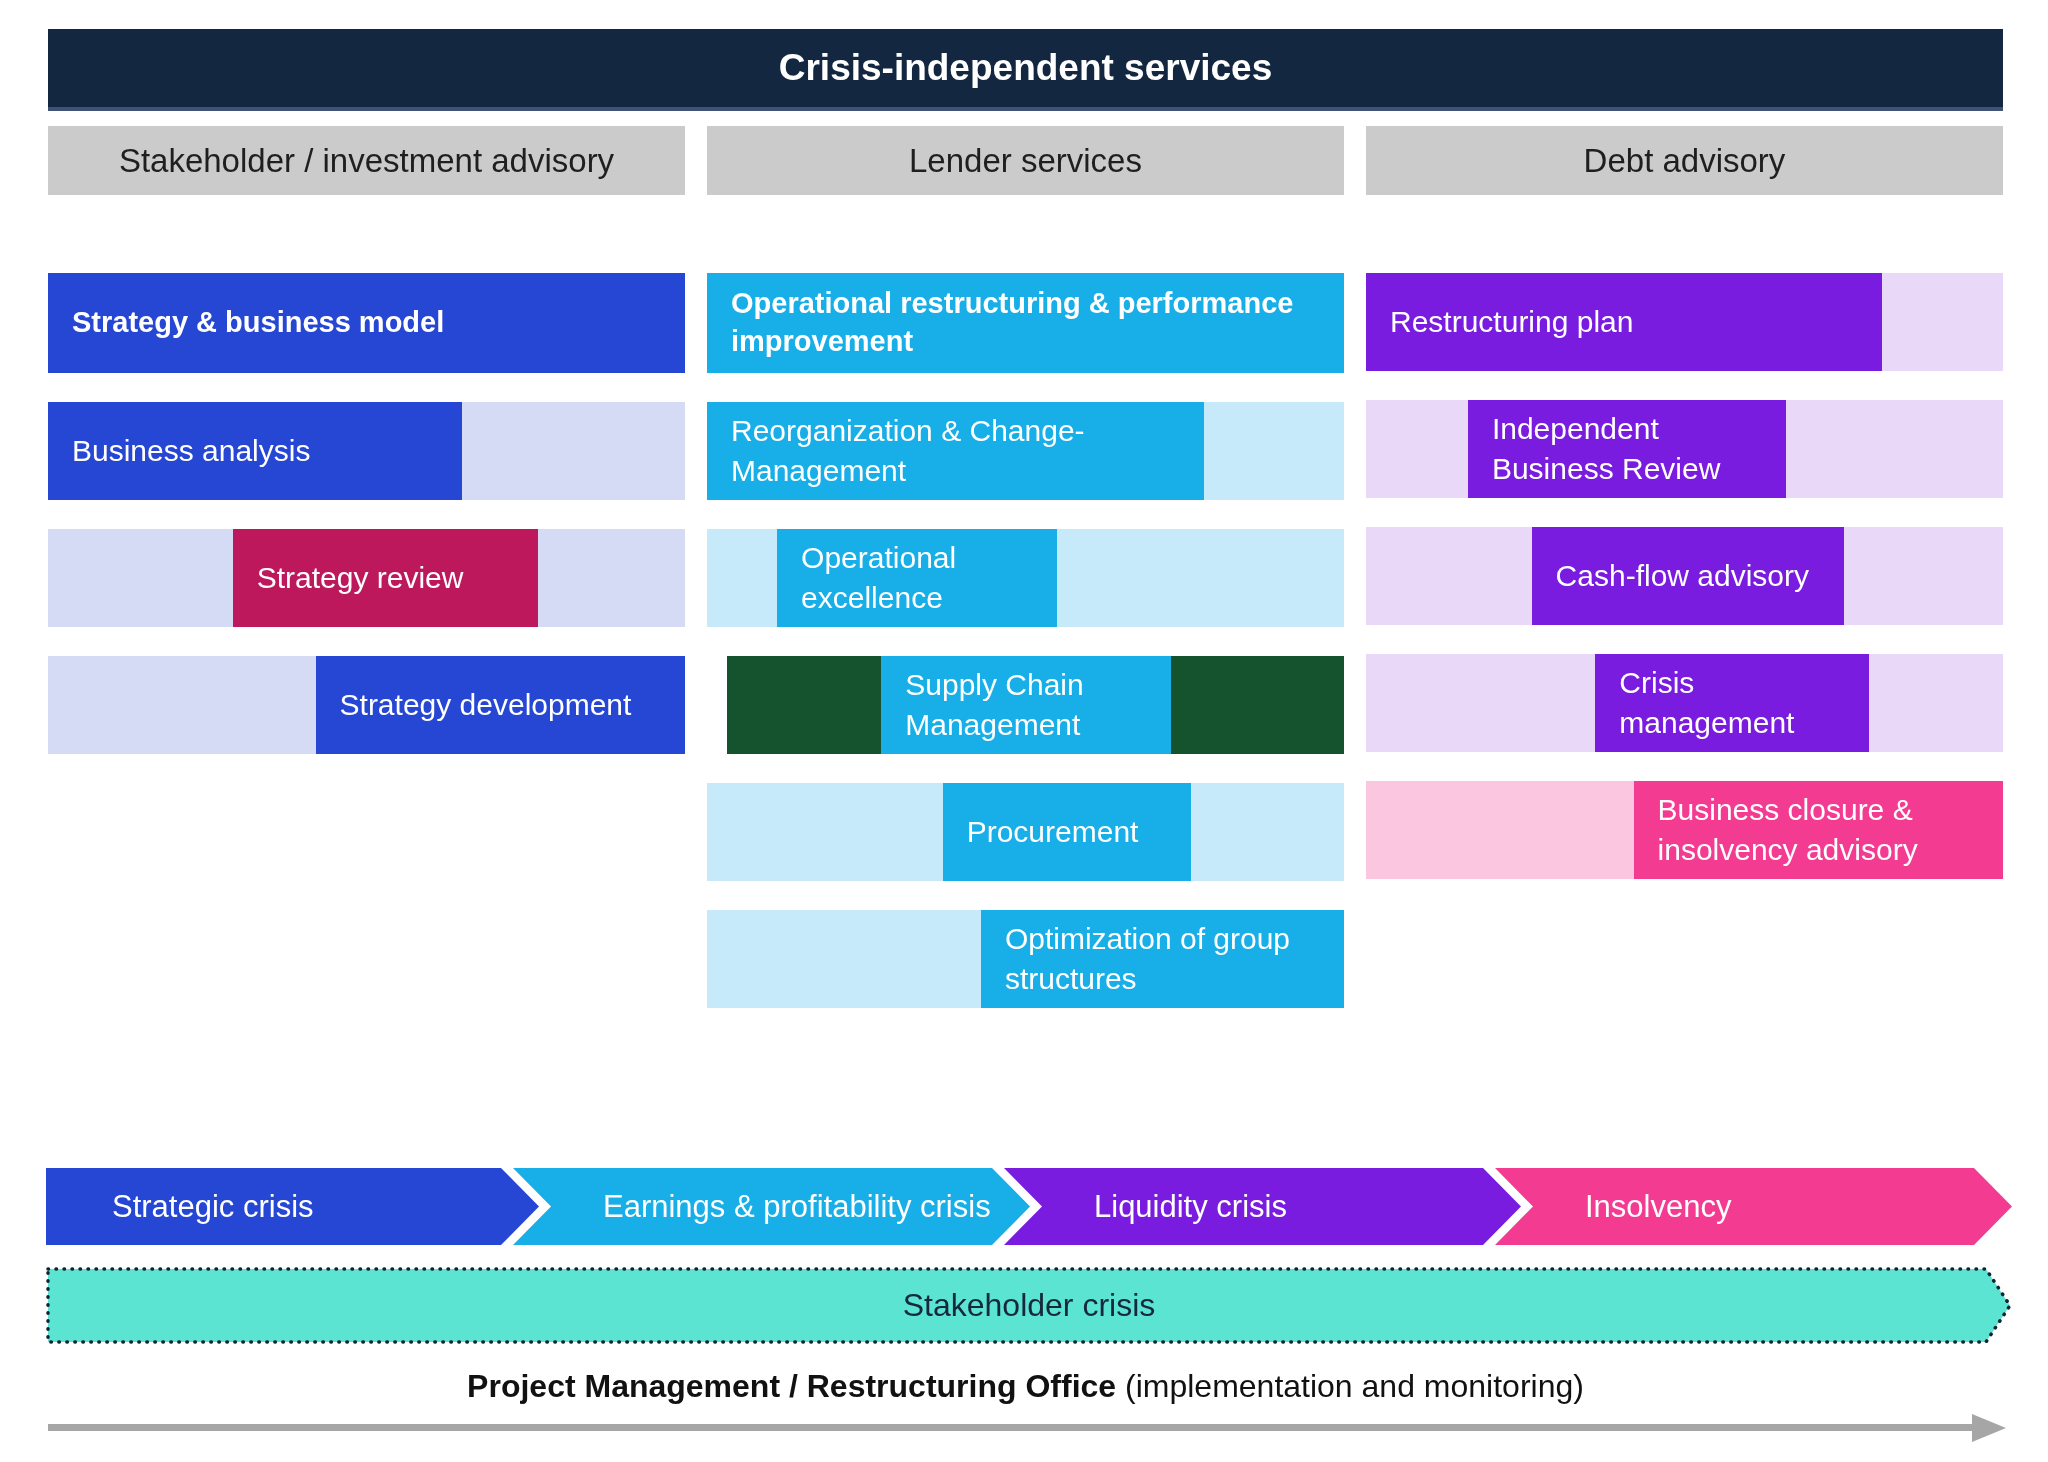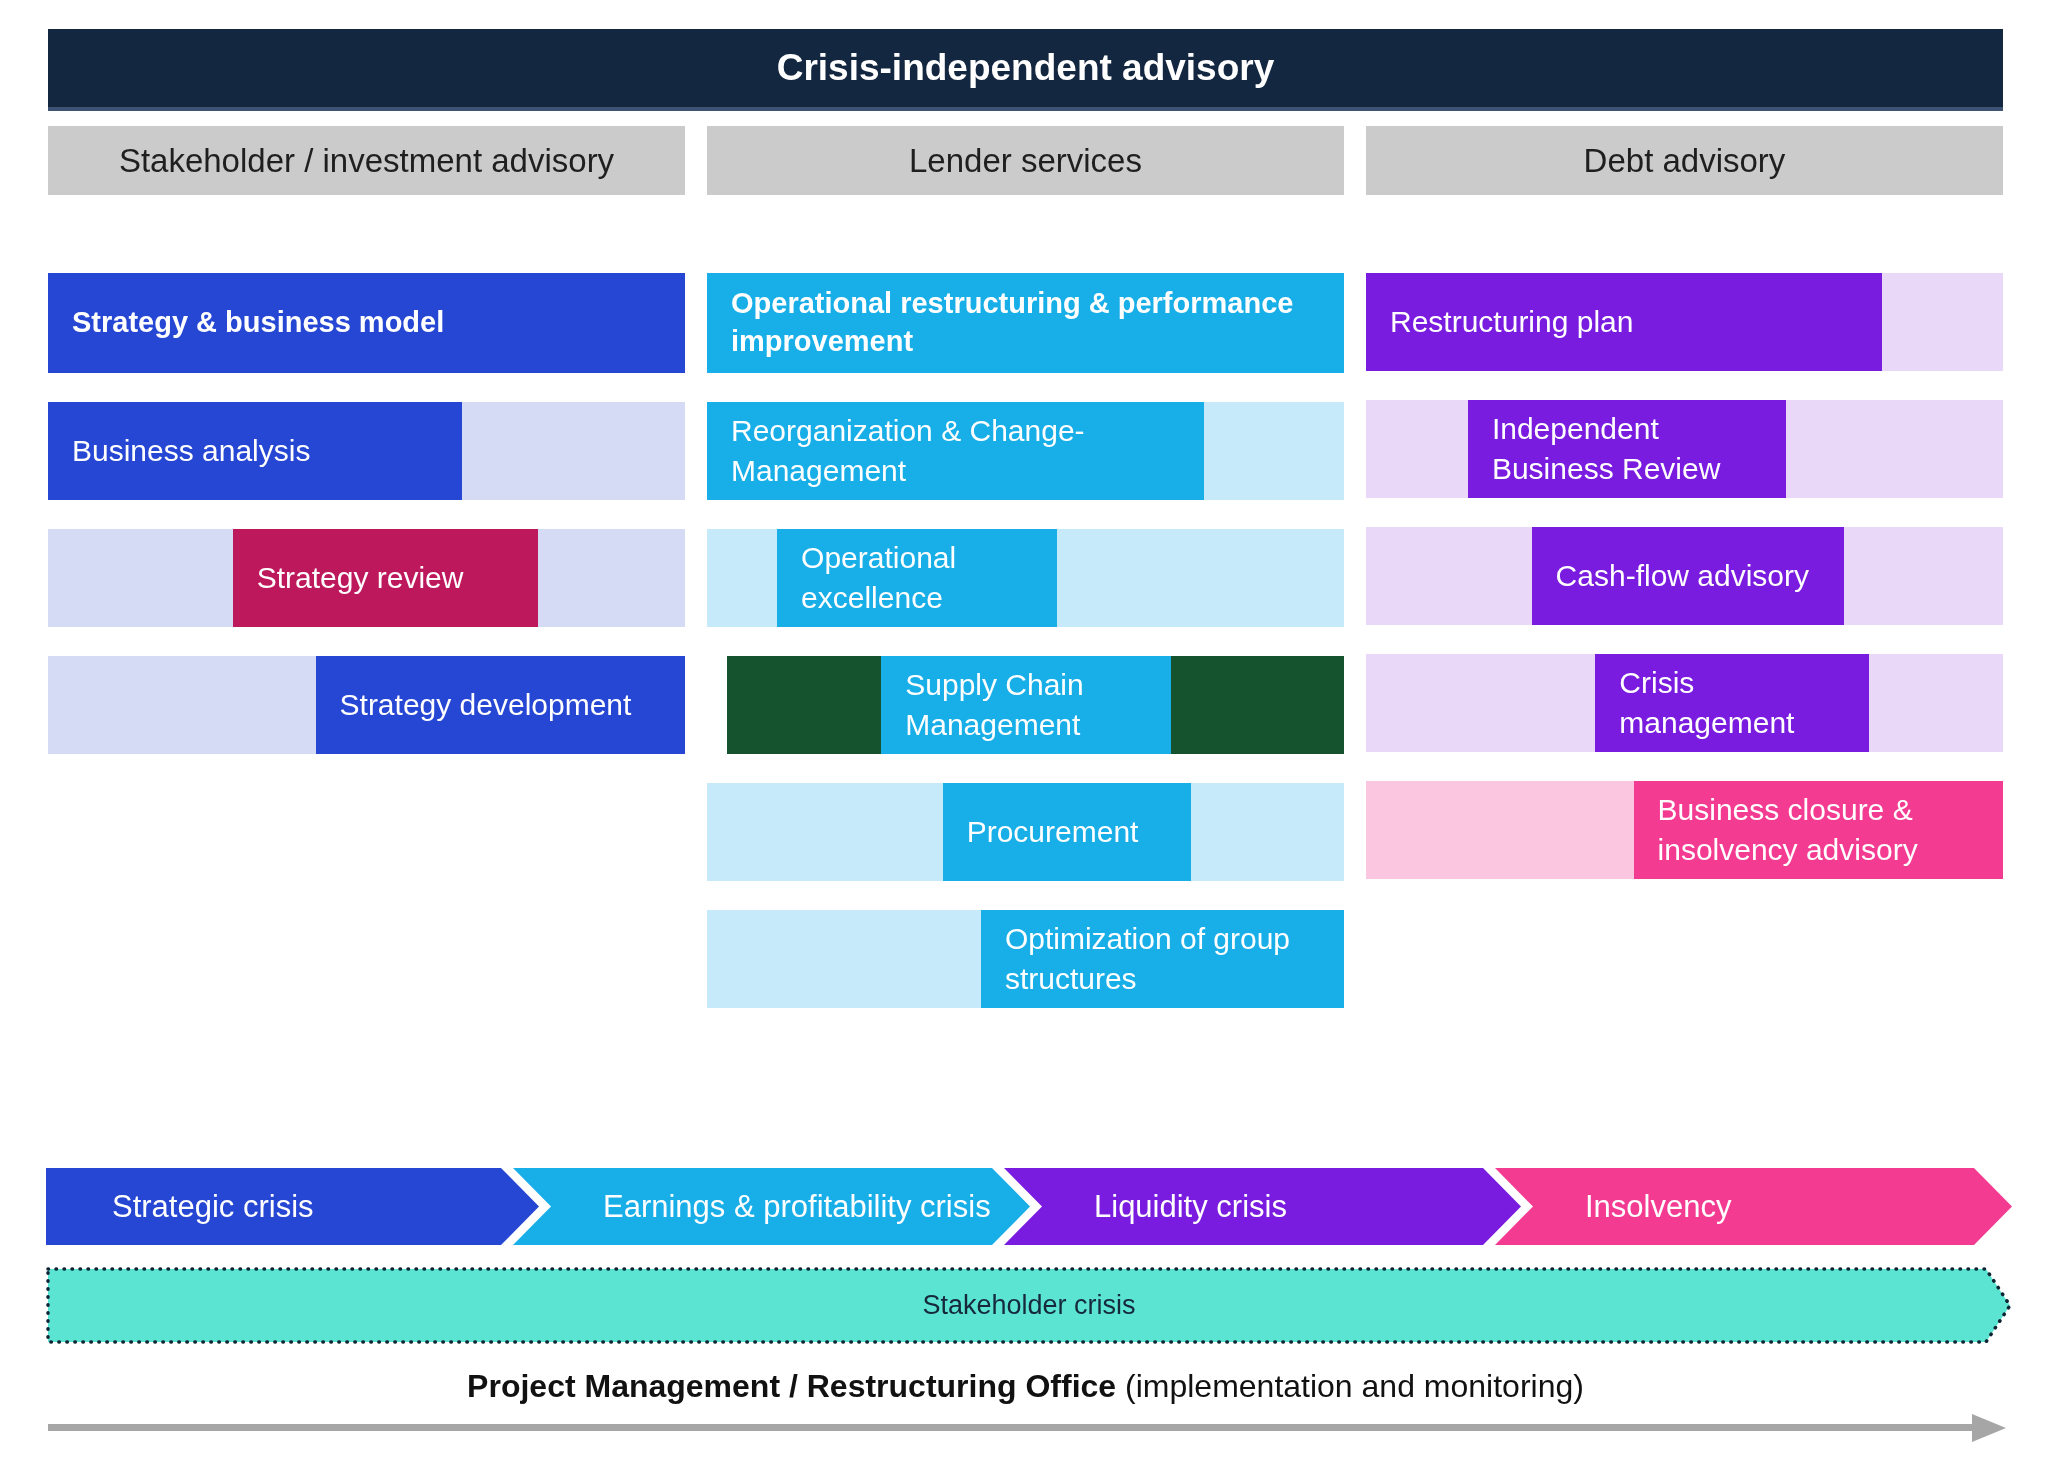--- a/index.html
+++ b/index.html
@@ -33,37 +33,37 @@
     clip-path:polygon(0 0,calc(100% - 38px) 0,100% 50%,calc(100% - 38px) 100%,0 100%);
     padding-left:66px;box-sizing:border-box;}
   .chev.notch{margin-left:-26px;
     clip-path:polygon(0 0,calc(100% - 38px) 0,100% 50%,calc(100% - 38px) 100%,0 100%,38px 50%);
     padding-left:90px;}
 
   
   .band{position:absolute;left:46px;top:1267px;width:1966px;height:77px;}
   .band svg{position:absolute;inset:0;}
   .band .band-label{position:absolute;inset:0;display:flex;align-items:center;justify-content:center;
-    font-size:27px;color:#15293B;}
+    font-size:32px;color:#15293B;}
 
   
   .footer-caption{position:absolute;left:48px;top:1368px;width:1955px;text-align:center;
     font-size:32px;color:#111111;}
   .footer-caption .b{font-weight:bold;}
   .gray-line{position:absolute;left:48px;top:1424px;width:1926px;height:7px;}
   .gray-head{position:absolute;left:1972px;top:1414px;width:0;height:0;
     border-top:14px solid transparent;border-bottom:14px solid transparent;border-left:34px solid #A6A6A6;}
 </style>
 </head>
 <body>
 
 <div class="page">
 
   <div class="title-bar" style="background: rgb(19, 39, 64); border-bottom-color: rgb(62, 82, 115);">
-    <span>Crisis-independent advisory</span>
+    <span>Crisis-independent services</span>
   </div>
 
   <div class="advisory-row">
     <div class="advisory-box" style="background: rgb(203, 203, 203);">Stakeholder / investment advisory</div>
     <div class="advisory-box" style="background: rgb(203, 203, 203);">Lender services</div>
     <div class="advisory-box" style="background: rgb(203, 203, 203);">Debt advisory</div>
   </div>
 
   <div class="columns" id="columns">
       <div class="col">

